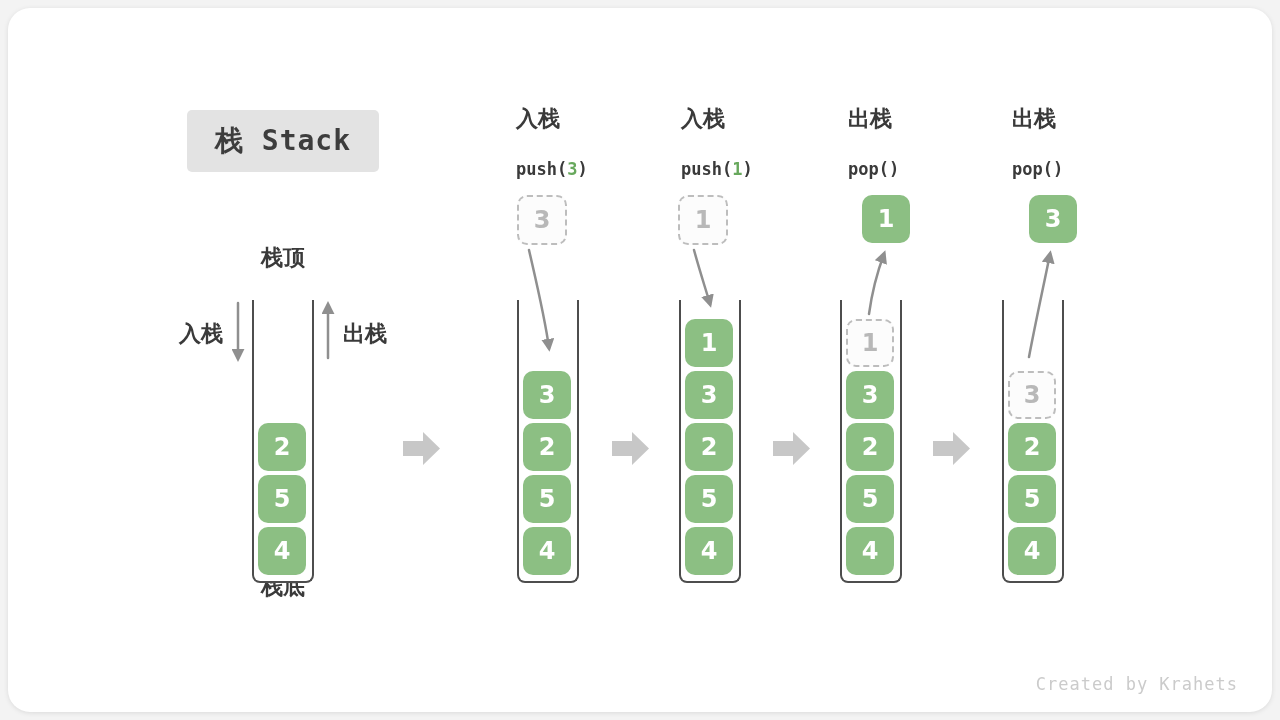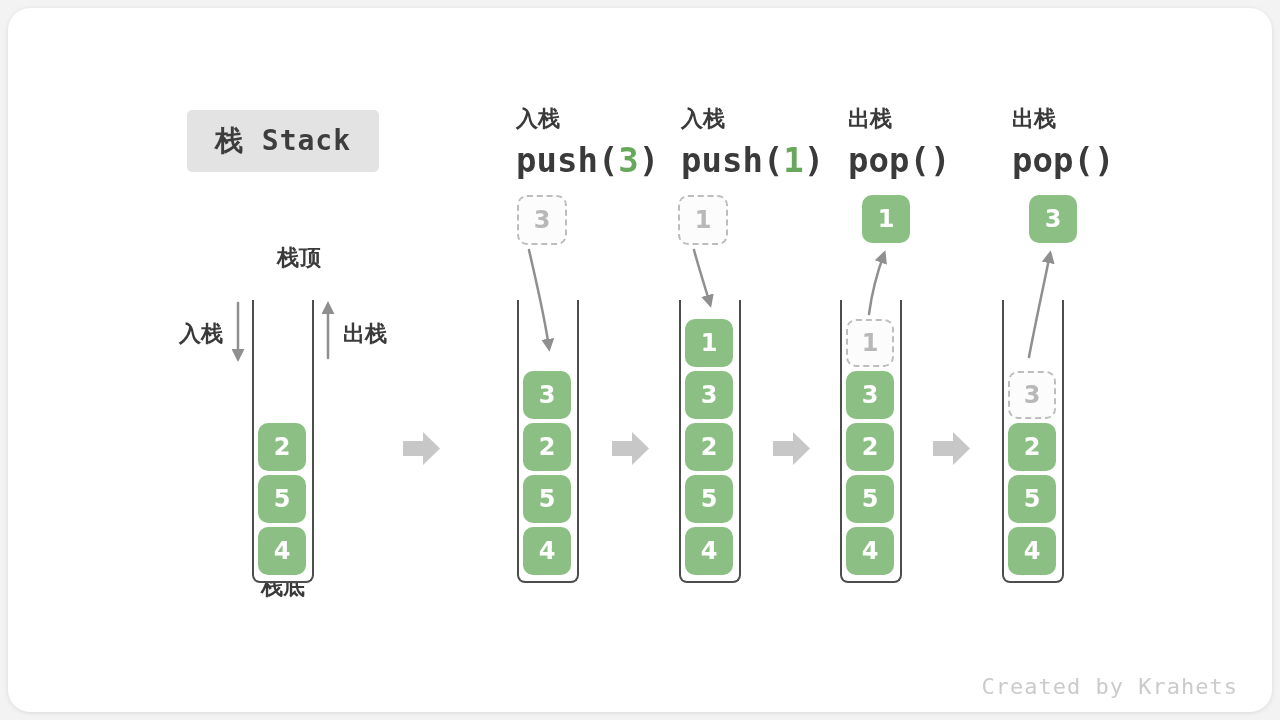--- a/index.html
+++ b/index.html
@@ -16,22 +16,22 @@
   .title-box{
     position:absolute;left:187px;top:110px;width:192px;height:62px;
     background:#e3e3e3;border-radius:5px;display:flex;align-items:center;justify-content:center;
     font-family:"DejaVu Sans Mono","DejaVu Sans",monospace;
     font-size:28px;font-weight:700;color:#3d3d3d;letter-spacing:1px;
   }
   
   .op{position:absolute;top:108px;}
   .op-cn{font-size:22px;font-weight:700;color:#3a3a3a;line-height:1;}
   .op-code{
-    margin-top:13px;font-family:"DejaVu Sans Mono","Liberation Mono",monospace;
-    font-size:34px;font-weight:600;color:#3a3a3a;line-height:1;white-space:nowrap;
+    margin-top:31px;font-family:"DejaVu Sans Mono","Liberation Mono",monospace;
+    font-size:17px;font-weight:600;color:#3a3a3a;line-height:1;white-space:nowrap;
   }
   .op-code .arg{color:#67a85c;font-weight:700;}
   
   .ann{position:absolute;font-size:22px;font-weight:700;color:#3a3a3a;}
   .center60{width:62px;text-align:center;}
   
   .stack{
     position:absolute;top:300px;width:62px;height:283px;box-sizing:border-box;
     border-left:2.5px solid #4d4d4d;border-right:2.5px solid #4d4d4d;border-bottom:2.5px solid #4d4d4d;
     border-radius:0 0 8px 8px;background:#ffffff;
@@ -56,21 +56,21 @@
   .float-dashed{
     width:50px;height:50px;background:#fcfcfc;border:2px dashed #bdbdbd;
     box-sizing:border-box;color:#b8b8b8;
   }
   
   svg.overlay{position:absolute;left:0;top:0;width:1280px;height:720px;pointer-events:none;}
   
   .watermark{
     position:absolute;top:674px;right:42px;
     font-family:"DejaVu Sans Mono","Liberation Mono",monospace;
-    font-size:22px;color:#cbcbcb;letter-spacing:1px;
+    font-size:17px;color:#cbcbcb;letter-spacing:1px;
   }
 </style>
 </head>
 <body>
 
 <div class="card"></div>
 
 <div class="title-box">栈 Stack</div>
 
 <div class="op" style="left:516px">
@@ -83,21 +83,21 @@
 </div>
 <div class="op" style="left:848px">
   <div class="op-cn">出栈</div>
   <div class="op-code"><span>pop(</span><span class="arg"></span><span>)</span></div>
 </div>
 <div class="op" style="left:1012px">
   <div class="op-cn">出栈</div>
   <div class="op-code"><span>pop(</span><span class="arg"></span><span>)</span></div>
 </div>
 
-<div class="ann center60" style="left:268px;top:243px">栈顶</div>
+<div class="ann center60" style="left:252px;top:243px">栈顶</div>
 <div class="ann center60" style="left:252px;top:572px">栈底</div>
 <div class="ann" style="left:179px;top:319px">入栈</div>
 <div class="ann" style="left:343px;top:319px">出栈</div>
 
 <div class="stack" style="left:252px">
   <div class="cell r3">2</div>
   <div class="cell r2">5</div>
   <div class="cell r1">4</div>
 </div>
 

